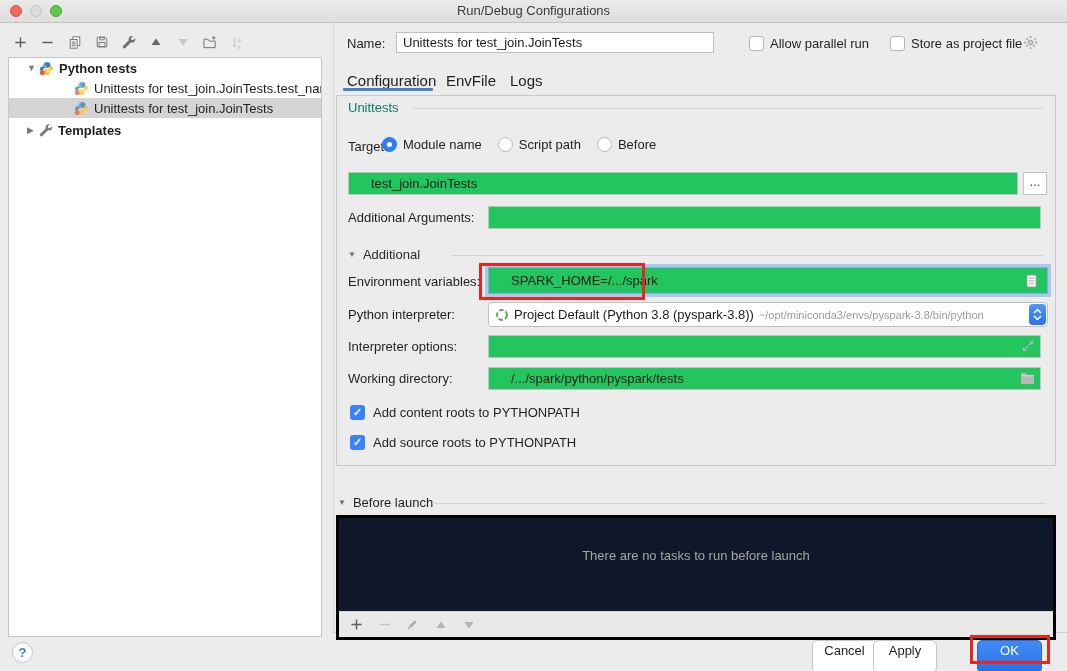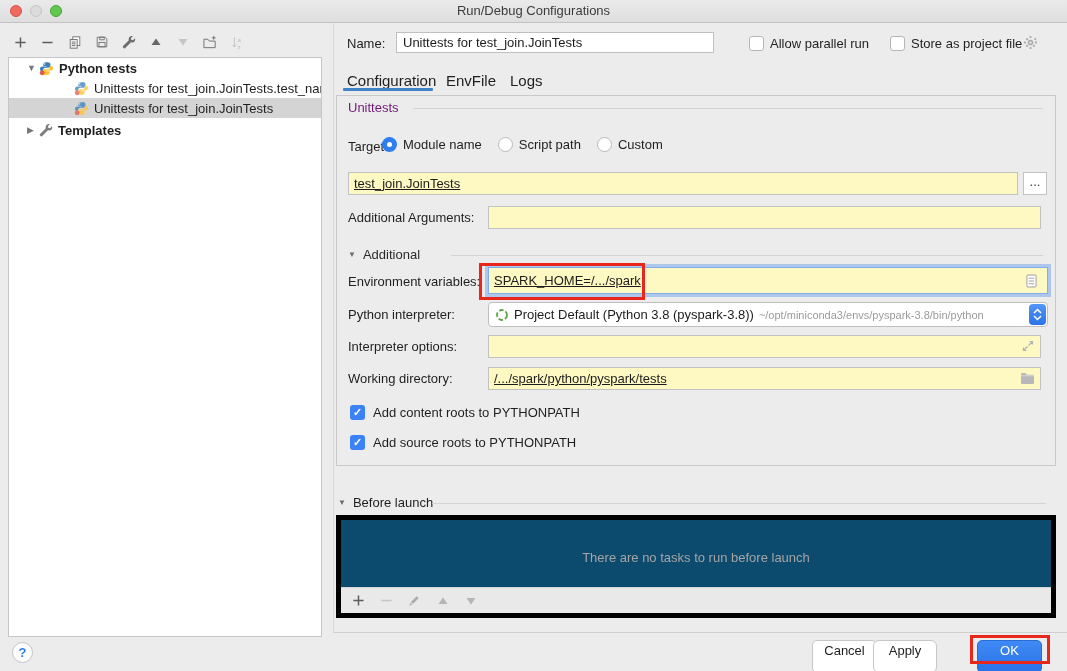--- a/index.html
+++ b/index.html
@@ -47,25 +47,25 @@
     line-height:15px;text-align:center;font-weight:bold;flex:none;}
   .gear{position:absolute;left:1023px;top:35px;}
 
   
   .tab{position:absolute;top:72px;height:18px;font-size:15px;color:#1f1f1f;}
   .tab-underline{position:absolute;left:343px;top:88px;width:90px;height:3px;background:#3f83c6;border-radius:1px;}
 
   
   .panel{position:absolute;left:336px;top:95px;width:720px;height:371px;border:1px solid #c9c9c9;
     background:#ececec;box-sizing:border-box;}
-  .group-label{position:absolute;color:#701a75;}
+  .group-label{position:absolute;color:#0f766e;}
   .hline{position:absolute;height:1px;background:#d4d4d4;}
   .flabel{position:absolute;left:11px;color:#1f1f1f;}
-  .tf{position:absolute;background:#fef9c3;border:1px solid #c2c2c2;box-sizing:border-box;
-    font:13px "Liberation Sans",sans-serif;padding:0 5px;color:#1c1c1c;text-decoration:underline;}
+  .tf{position:absolute;background:#22c55e;border:1px solid #c2c2c2;box-sizing:border-box;
+    font:13px "Liberation Sans",sans-serif;padding:0 22px;color:#1c1c1c;}
   .radio-group{position:absolute;left:45px;top:41px;display:flex;align-items:center;gap:16px;}
   .radio-opt{display:flex;align-items:center;gap:6px;}
   .radio{width:15px;height:15px;border-radius:50%;box-sizing:border-box;position:relative;flex:none;}
   .radio.on{background:#2e7ef2;}
   .radio.on::after{content:"";position:absolute;left:5px;top:5px;width:5px;height:5px;border-radius:50%;background:#fff;}
   .radio.off{background:#fff;border:1px solid #b9b9b9;}
   .browse-btn{position:absolute;left:686px;top:76px;width:24px;height:23px;background:#fff;
     border:1px solid #c2c2c2;box-sizing:border-box;text-align:center;line-height:18px;color:#444;font-size:13px;}
   .sec-head{position:absolute;display:flex;align-items:center;gap:7px;color:#2b2b2b;}
   .sec-tri{font-size:8px;color:#6d6d6d;}
@@ -77,22 +77,22 @@
     padding:0 20px 0 6px;overflow:hidden;white-space:nowrap;}
   .select .val{margin-left:5px;color:#1c1c1c;flex:none;}
   .select .path{margin-left:5px;color:#9b9b9b;font-size:11px;overflow:hidden;}
   .spinner{position:absolute;left:692px;top:208px;width:17px;height:21px;border-radius:4px;
     background:linear-gradient(#5296f8,#2a72e8);display:flex;flex-direction:column;align-items:center;justify-content:center;gap:1px;}
   .pcheck{position:absolute;left:13px;display:flex;align-items:center;gap:8px;}
 
   
   .bl-head{position:absolute;left:338px;top:495px;display:flex;align-items:center;gap:7px;}
   .bl-line{position:absolute;left:432px;top:503px;width:614px;height:1px;background:#d4d4d4;}
-  .bl-box{position:absolute;left:336px;top:515px;width:720px;height:103px;border:5px solid #000000;
-    box-sizing:border-box;background:#0c4a6e;}
+  .bl-box{position:absolute;left:336px;top:515px;width:720px;height:125px;border:3px solid #000000;
+    box-sizing:border-box;background:#0f172a;}
   .bl-empty{position:absolute;left:0;right:0;top:30px;text-align:center;color:#a5a5a5;}
   .bl-toolbar{position:absolute;left:0;right:0;bottom:0;height:25px;background:#e9e9e9;
     border-top:1px solid #d2d2d2;display:flex;align-items:center;gap:11px;padding-left:9px;}
 
   
   .btn{position:absolute;top:640px;height:33px;background:#fff;border:1px solid #c6c6c6;
     border-radius:5px;box-sizing:border-box;text-align:center;line-height:19px;font-size:13px;color:#1f1f1f;}
   .btn-cancel{left:812px;width:65px;}
   .btn-apply{left:873px;width:64px;border-radius:6px;}
   .btn-ok{left:977px;width:65px;background:linear-gradient(#3f8af5,#2a72e8);border:1px solid #2a6cd6;color:#fff;}
@@ -252,21 +252,21 @@
       <span class="radio-opt">
         <span class="radio on"></span>
         <span>Module name</span>
       </span>
       <span class="radio-opt">
         <span class="radio off"></span>
         <span>Script path</span>
       </span>
       <span class="radio-opt">
         <span class="radio off"></span>
-        <span>Custom</span>
+        <span>Before</span>
       </span>
     </div>
 
     <input class="tf" style="left: 11px; top: 76px; width: 670px; height: 23px;" type="text" value="test_join.JoinTests">
     <div class="browse-btn">...</div>
 
     <div class="flabel" style="top:114px;">Additional Arguments:</div>
     <input class="tf" style="left: 151px; top: 110px; width: 553px; height: 23px;" type="text" value="">
 
     <div class="sec-head" style="left:11px;top:151px;">

